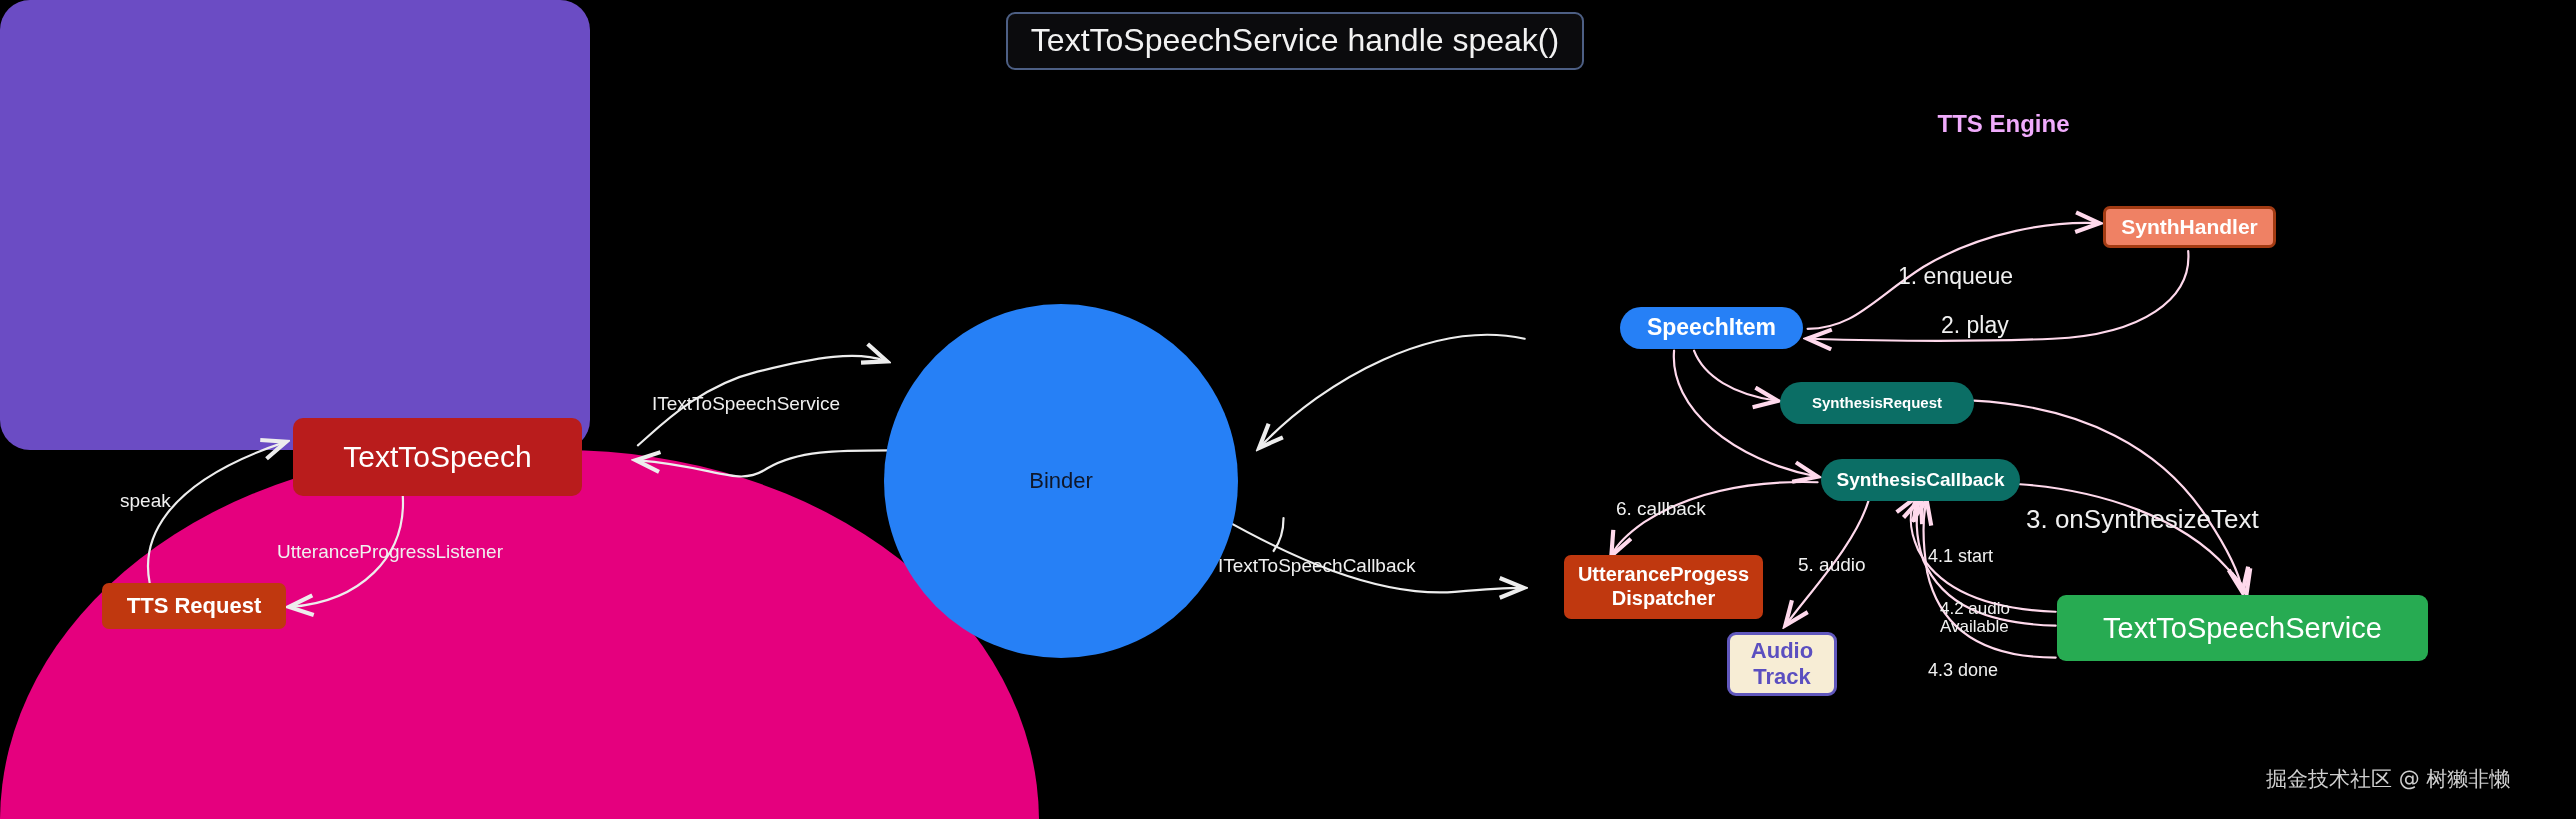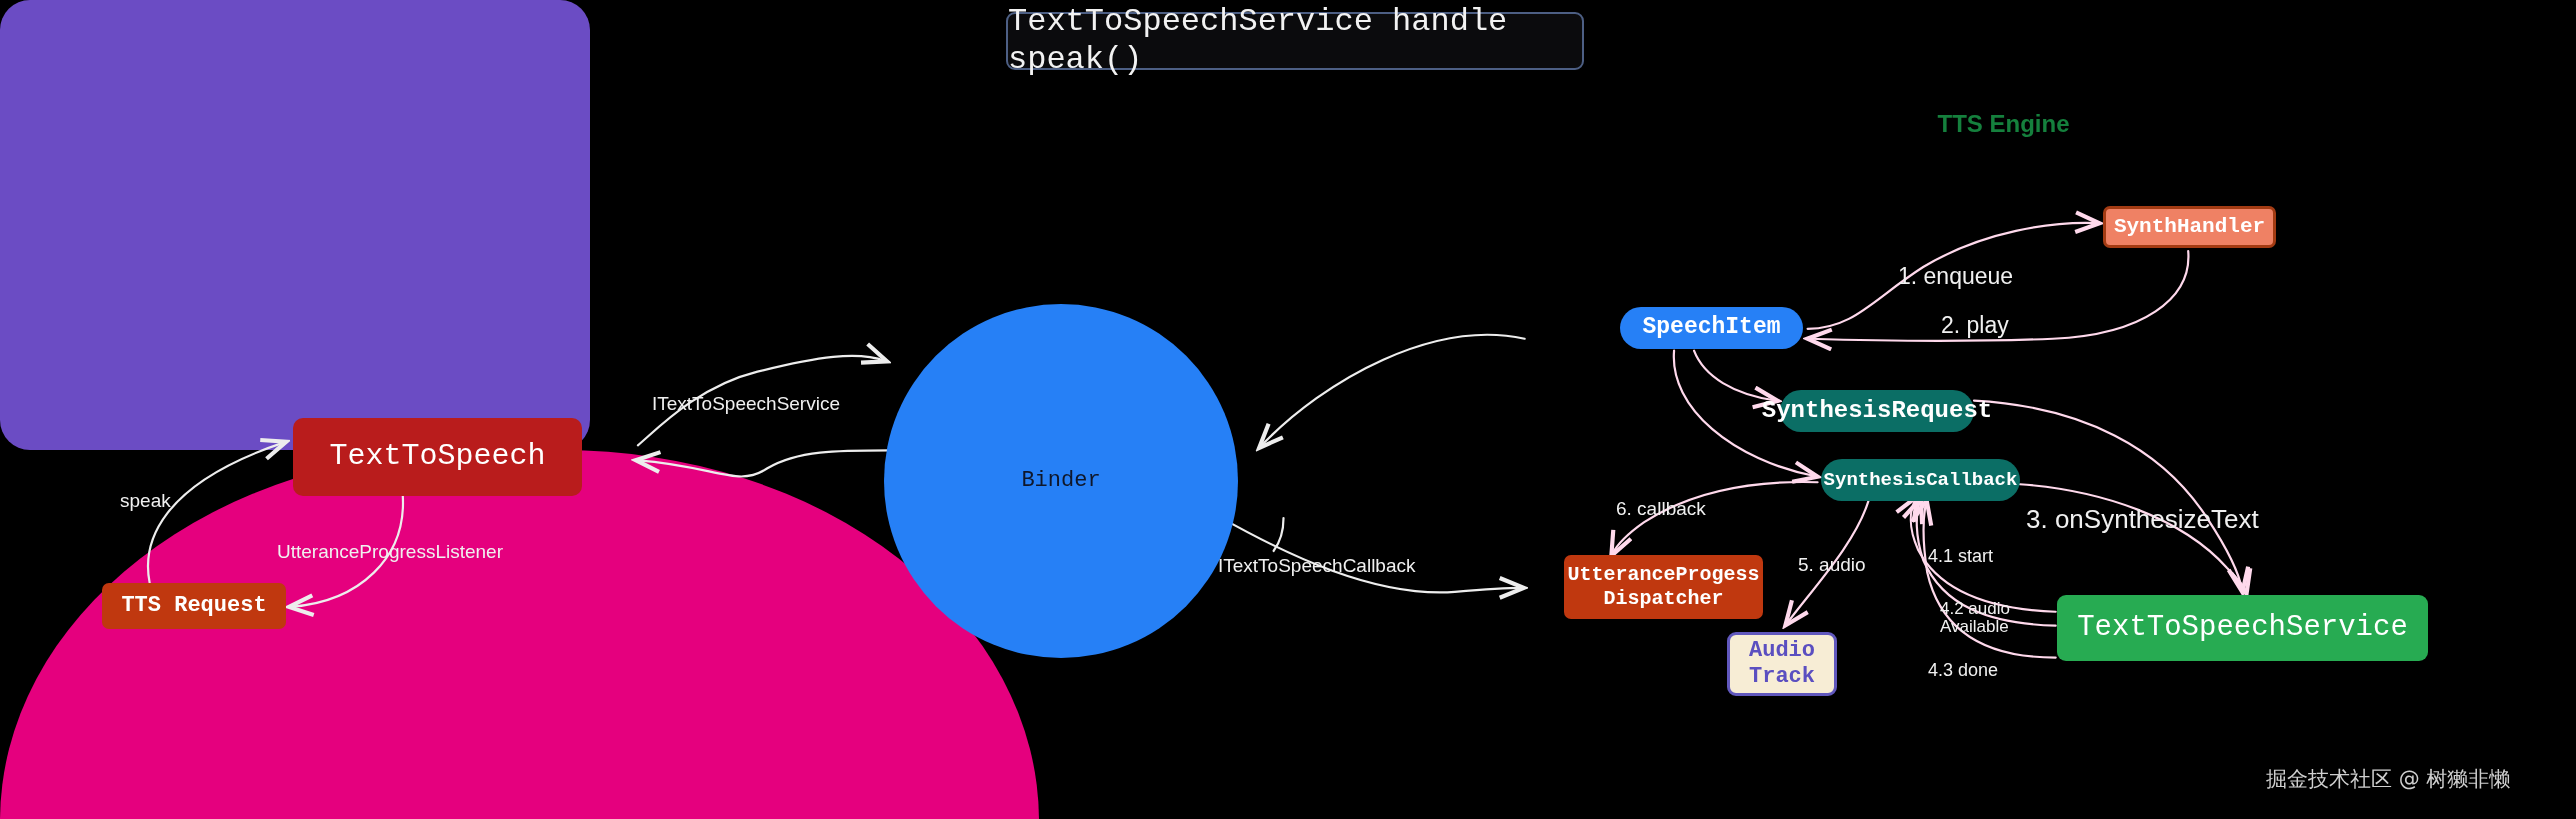--- a/index.html
+++ b/index.html
@@ -20,24 +20,23 @@
     left: 0; top: 0;
     width: 2576px;
     height: 819px;
   }
   .node {
     position: absolute;
     box-sizing: border-box;
     display: flex;
     align-items: center;
     justify-content: center;
-    text-align: left;
+    text-align: center;
     line-height: 1.18;
     z-index: 4;
-    font-family: Liberation Mono, monospace;
   }
 
   
   #title-banner {
     left: 1006px;
     top: 12px;
     width: 578px;
     height: 58px;
     background: #0b0b0d;
     border: 2px solid #4d5f84;
@@ -118,21 +117,21 @@
     border-radius: 46% 46% 46% 46% / 50% 50% 50% 50%;
     display: block;
     z-index: 1;
   }
   #tts-engine-title {
     position: absolute;
     left: 1484px;
     top: 110px;
     width: 1039px;
     text-align: center;
-    color: #15803d;
+    color: #f0abfc;
     font-size: 24px;
     font-weight: bold;
     z-index: 4;
   }
 
   #speechitem-node {
     left: 1620px;
     top: 307px;
     width: 183px;
     height: 42px;
@@ -155,23 +154,22 @@
     font-weight: bold;
   }
   #synthesisrequest-node {
     left: 1780px;
     top: 382px;
     width: 194px;
     height: 42px;
     background: #0b6e65;
     border-radius: 22px;
     color: #ffffff;
-    font-size: 24px;
-    font-weight: bold;
-    margin-top: 8px;
+    font-size: 15px;
+    font-weight: bold;
   }
   #synthesiscallback-node {
     left: 1821px;
     top: 459px;
     width: 199px;
     height: 42px;
     background: #0b6e65;
     border-radius: 22px;
     color: #ffffff;
     font-size: 19px;

